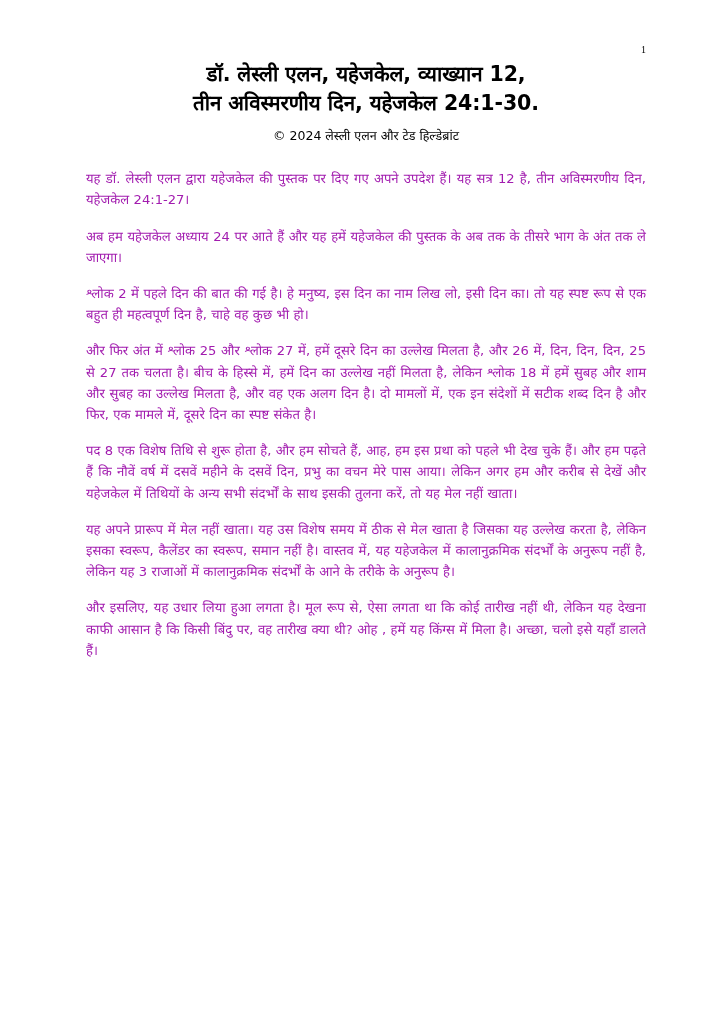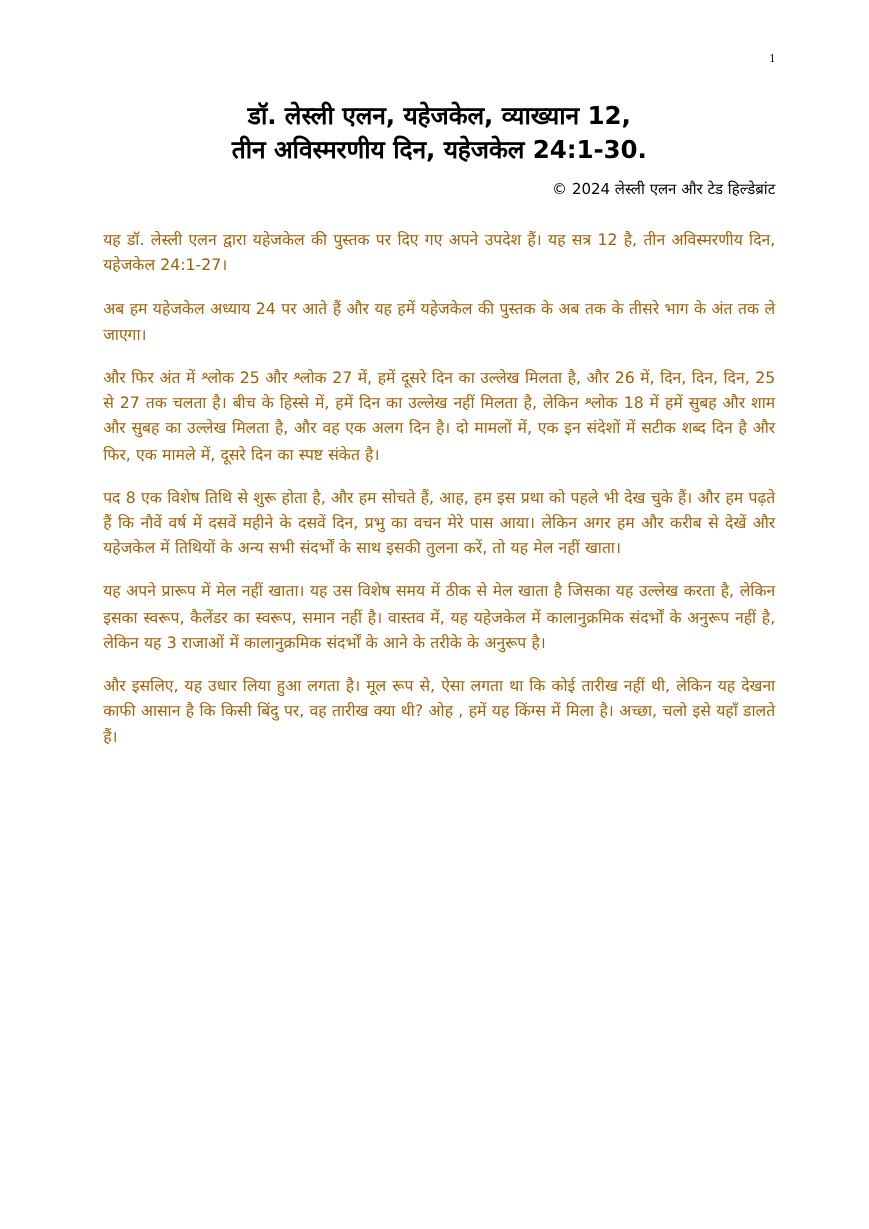--- a/index.html
+++ b/index.html
@@ -24,49 +24,49 @@
   }
   .page-number {
     position: absolute;
     top: 44px;
     right: 78px;
     font-size: 10px;
     font-family: "Liberation Serif", serif;
     color: #000;
   }
   .title-block {
-    margin-top: 42px;
+    margin-top: 20px;
     text-align: center;
   }
   .title-line {
     font-family: "DejaVu Sans", sans-serif;
     font-weight: bold;
     font-size: 20.5px;
     line-height: 1.42;
     letter-spacing: -0.1px;
     color: #000;
   }
   .copyright {
-    text-align: right;
+    text-align: center;
     font-size: 12.5px;
     margin-top: 9px;
     font-family: "DejaVu Sans", sans-serif;
     color: #000;
   }
   .body-text {
     margin-top: 24px;
   }
   p.para {
     font-family: "DejaVu Sans", sans-serif;
     font-size: 13.1px;
     line-height: 1.62;
     text-align: justify;
     text-justify: inter-word;
     margin: 0 0 15px 0;
-    color: #a16207;
+    color: #a21caf;
     word-spacing: 0.2px;
   }
   p.para:last-child {
     margin-bottom: 12px;
   }
 </style>
 </head>
 <body>
 
 <div class="page">
@@ -75,19 +75,20 @@
 
   <div class="title-block">
     <div class="title-line">डॉ. लेस्ली एलन, यहेजकेल, व्याख्यान 12,</div>
     <div class="title-line">तीन अविस्मरणीय दिन, यहेजकेल 24:1-30.</div>
     <div class="copyright">© 2024 लेस्ली एलन और टेड हिल्डेब्रांट</div>
   </div>
 
   <div class="body-text">
     <p class="para">यह डॉ. लेस्ली एलन द्वारा यहेजकेल की पुस्तक पर दिए गए अपने उपदेश हैं। यह सत्र 12 है, तीन अविस्मरणीय दिन, यहेजकेल 24:1-27।</p>
     <p class="para">अब हम यहेजकेल अध्याय 24 पर आते हैं और यह हमें यहेजकेल की पुस्तक के अब तक के तीसरे भाग के अंत तक ले जाएगा।</p>
+    <p class="para">श्लोक 2 में पहले दिन की बात की गई है। हे मनुष्य, इस दिन का नाम लिख लो, इसी दिन का। तो यह स्पष्ट रूप से एक बहुत ही महत्वपूर्ण दिन है, चाहे वह कुछ भी हो।</p>
     <p class="para">और फिर अंत में श्लोक 25 और श्लोक 27 में, हमें दूसरे दिन का उल्लेख मिलता है, और 26 में, दिन, दिन, दिन, 25 से 27 तक चलता है। बीच के हिस्से में, हमें दिन का उल्लेख नहीं मिलता है, लेकिन श्लोक 18 में हमें सुबह और शाम और सुबह का उल्लेख मिलता है, और वह एक अलग दिन है। दो मामलों में, एक इन संदेशों में सटीक शब्द दिन है और फिर, एक मामले में, दूसरे दिन का स्पष्ट संकेत है।</p>
     <p class="para">पद 8 एक विशेष तिथि से शुरू होता है, और हम सोचते हैं, आह, हम इस प्रथा को पहले भी देख चुके हैं। और हम पढ़ते हैं कि नौवें वर्ष में दसवें महीने के दसवें दिन, प्रभु का वचन मेरे पास आया। लेकिन अगर हम और करीब से देखें और यहेजकेल में तिथियों के अन्य सभी संदर्भों के साथ इसकी तुलना करें, तो यह मेल नहीं खाता।</p>
     <p class="para">यह अपने प्रारूप में मेल नहीं खाता। यह उस विशेष समय में ठीक से मेल खाता है जिसका यह उल्लेख करता है, लेकिन इसका स्वरूप, कैलेंडर का स्वरूप, समान नहीं है। वास्तव में, यह यहेजकेल में कालानुक्रमिक संदर्भों के अनुरूप नहीं है, लेकिन यह 3 राजाओं में कालानुक्रमिक संदर्भों के आने के तरीके के अनुरूप है।</p>
     <p class="para">और इसलिए, यह उधार लिया हुआ लगता है। मूल रूप से, ऐसा लगता था कि कोई तारीख नहीं थी, लेकिन यह देखना काफी आसान है कि किसी बिंदु पर, वह तारीख क्या थी? ओह , हमें यह किंग्स में मिला है। अच्छा, चलो इसे यहाँ डालते हैं।</p>
   </div>
 
 </div>
 
 </body></html>

